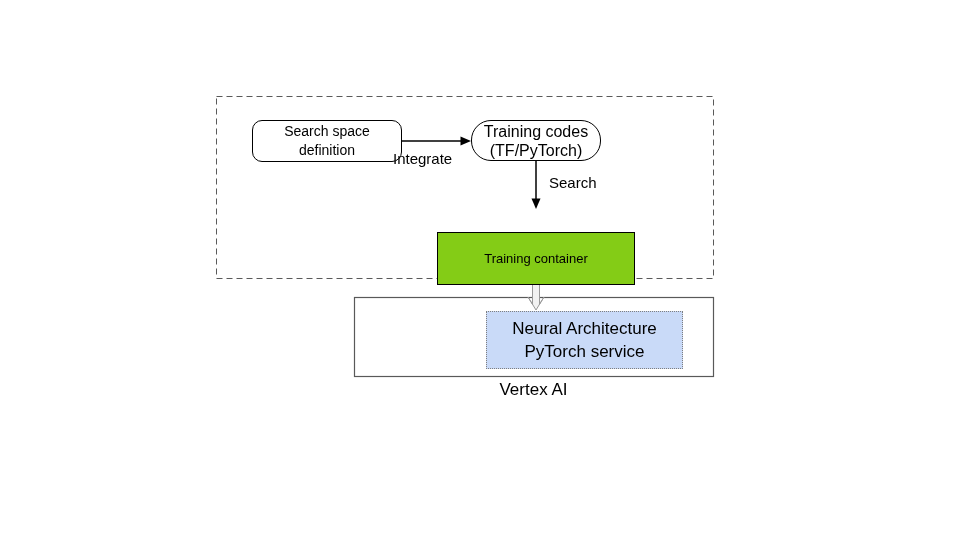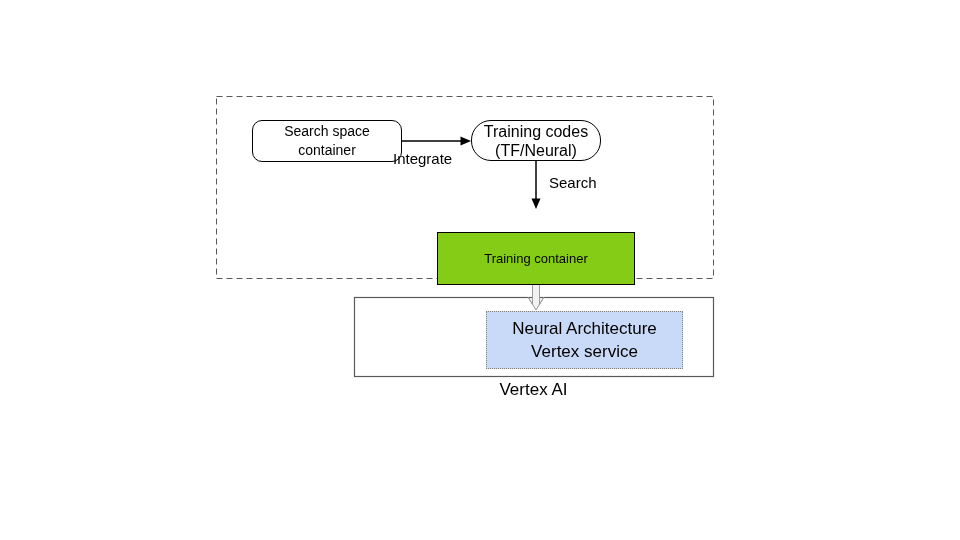--- a/index.html
+++ b/index.html
@@ -90,36 +90,36 @@
     <g>
       <line x1="536" y1="161" x2="536" y2="199" stroke="#000000" stroke-width="1.5"></line>
       <polygon points="536,209 531.5,198.5 540.5,198.5" fill="#000000"></polygon>
     </g>
 
     <path d="M 532.5 262 L 532.5 304.3 L 528 297 L 536 310 L 544 297 L 539.5 304.3 L 539.5 262 Z" fill="#f2f2f2" stroke="#999999" stroke-width="1" stroke-linejoin="miter"></path>
   </svg>
 
   <div class="node node-search-space">
     <span>Search space</span>
-    <span>container</span>
+    <span>definition</span>
   </div>
 
   <div class="node node-training-codes">
     <span>Training codes</span>
-    <span>(TF/Neural)</span>
+    <span>(TF/PyTorch)</span>
   </div>
 
   <div class="edge-label edge-label-integrate">Integrate</div>
 
   <div class="edge-label edge-label-build">Search</div>
 
   <div class="node node-training-container">
     <span>Training container</span>
   </div>
 
   <div class="node node-nas-service">
     <span>Neural Architecture</span>
-    <span>Vertex service</span>
+    <span>PyTorch service</span>
   </div>
 
   <div class="vertex-caption">Vertex AI</div>
 
 </div>
 
 </body></html>

